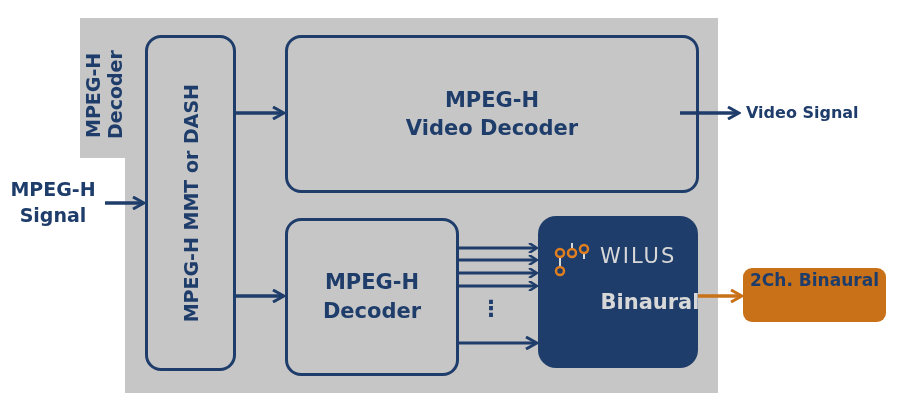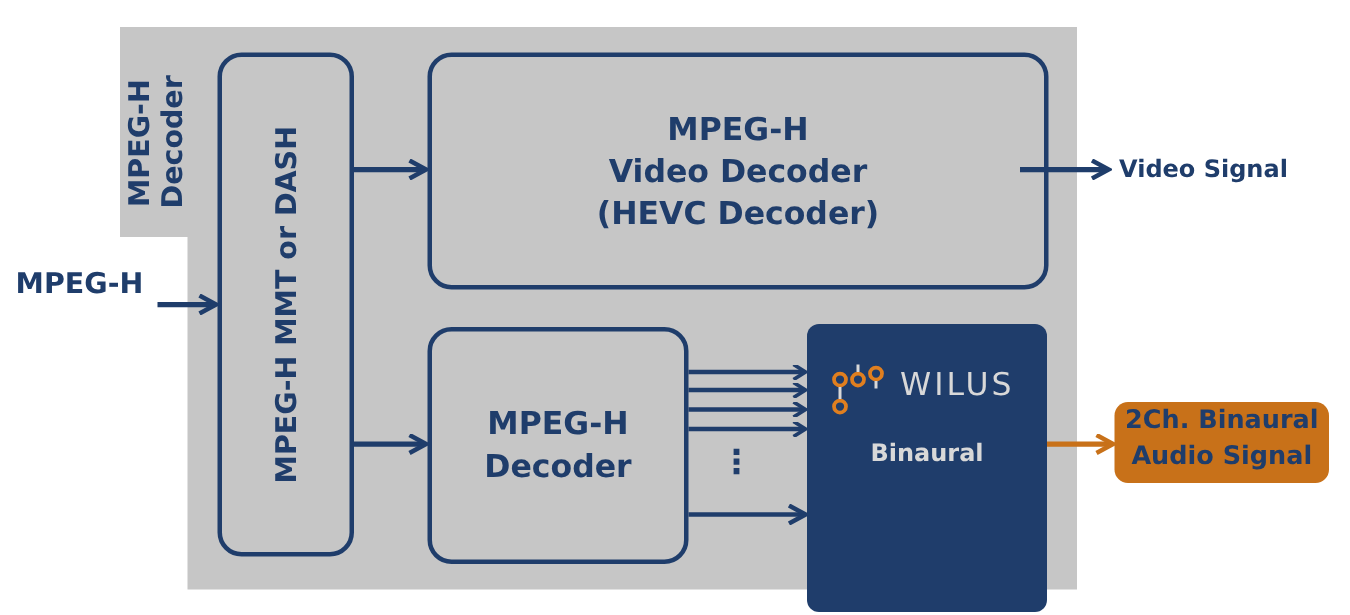--- a/index.html
+++ b/index.html
@@ -19,60 +19,59 @@
 <div class="abs gray" style="left:80px; top:18px; width:638px; height:140px;"></div>
 <div class="abs gray" style="left:125px; top:157px; width:593px; height:236px;"></div>
 
 <div class="abs txt vert" style="left:82px; top:40px; height:110px; font-size:19px; line-height:22px; text-align:center;">
   <div>MPEG-H</div>
   <div>Decoder</div>
 </div>
 
 <div class="abs txt" style="left:4px; top:176px; width:98px; text-align:center; font-size:19px; line-height:26px;">
   <div>MPEG-H</div>
+  <div>Signal</div>
 </div>
 
 <div class="box" style="left:145px; top:35px; width:91px; height:336px;">
   <div class="vert" style="font-size:19px;">MPEG-H MMT or DASH</div>
 </div>
 
 <div class="box" style="left:285px; top:35px; width:414px; height:158px; font-size:21px; line-height:28px; flex-direction:column;">
   <div>MPEG-H</div>
   <div>Video Decoder</div>
-  <div>(HEVC Decoder)</div>
 </div>
 
 <div class="box" style="left:285px; top:218px; width:174px; height:158px; font-size:21px; line-height:29px; flex-direction:column;">
   <div>MPEG-H</div>
   <div>Decoder</div>
 </div>
 
-<div class="abs" style="left:538px; top:216px; width:160px; height:192px; background:#1f3d6b; border-radius:8px;">
+<div class="abs" style="left:538px; top:216px; width:160px; height:152px; background:#1f3d6b; border-radius:18px;">
   <div class="abs" style="left:16px; top:24px; width:130px; height:40px;">
     <svg width="40" height="40" viewBox="0 0 40 40" style="left:0; top:0;">
       <circle cx="6" cy="13" r="4" fill="none" stroke="#e07f1f" stroke-width="2.5"></circle>
       <circle cx="18" cy="13" r="4" fill="none" stroke="#e07f1f" stroke-width="2.5"></circle>
       <circle cx="30" cy="9" r="4" fill="none" stroke="#e07f1f" stroke-width="2.5"></circle>
       <circle cx="6" cy="31" r="4" fill="none" stroke="#e07f1f" stroke-width="2.5"></circle>
       <line x1="6" y1="18" x2="6" y2="26" stroke="#d8d8d8" stroke-width="2"></line>
       <line x1="18" y1="3" x2="18" y2="8" stroke="#d8d8d8" stroke-width="2"></line>
       <line x1="30" y1="14" x2="30" y2="19" stroke="#d8d8d8" stroke-width="2"></line>
     </svg>
     <div class="abs" style="left:46px; top:4px; font-size:21px; letter-spacing:2px; color:#d8d8d8;">WILUS</div>
   </div>
-  <div class="abs" style="left:0; top:72px; width:160px; text-align:center; font-weight:bold; font-size:16px; line-height:28px; color:#d8d8d8;">
+  <div class="abs" style="left:0; top:72px; width:160px; text-align:center; font-weight:bold; font-size:21px; line-height:28px; color:#d8d8d8;padding-left:32px;">
     <div>Binaural</div>
   </div>
 </div>
 
 <div class="abs txt" style="left:746px; top:103px; font-size:16px;">Video Signal</div>
 
 <div class="abs" style="left:743px; top:268px; width:143px; height:54px; background:#c87119; border-radius:9px; text-align:center; font-weight:bold; font-size:17px; line-height:24px; padding-top:0; box-sizing:border-box;">
   <div>2Ch. Binaural</div>
-  <div>Audio Signal</div>
 </div>
 
 <div class="abs txt" style="left:480px; top:296px; font-size:22px;">⋮</div>
 
 <svg width="900" height="410">
   <defs>
     <marker id="ah" markerWidth="10" markerHeight="10" refX="8" refY="5" orient="auto" markerUnits="userSpaceOnUse">
       <path d="M1,0 L9,5 L1,10" fill="none" stroke="#1f3d6b" stroke-width="2.5"></path>
     </marker>
     <marker id="ahs" markerWidth="14" markerHeight="14" refX="11" refY="7" orient="auto" markerUnits="userSpaceOnUse">

